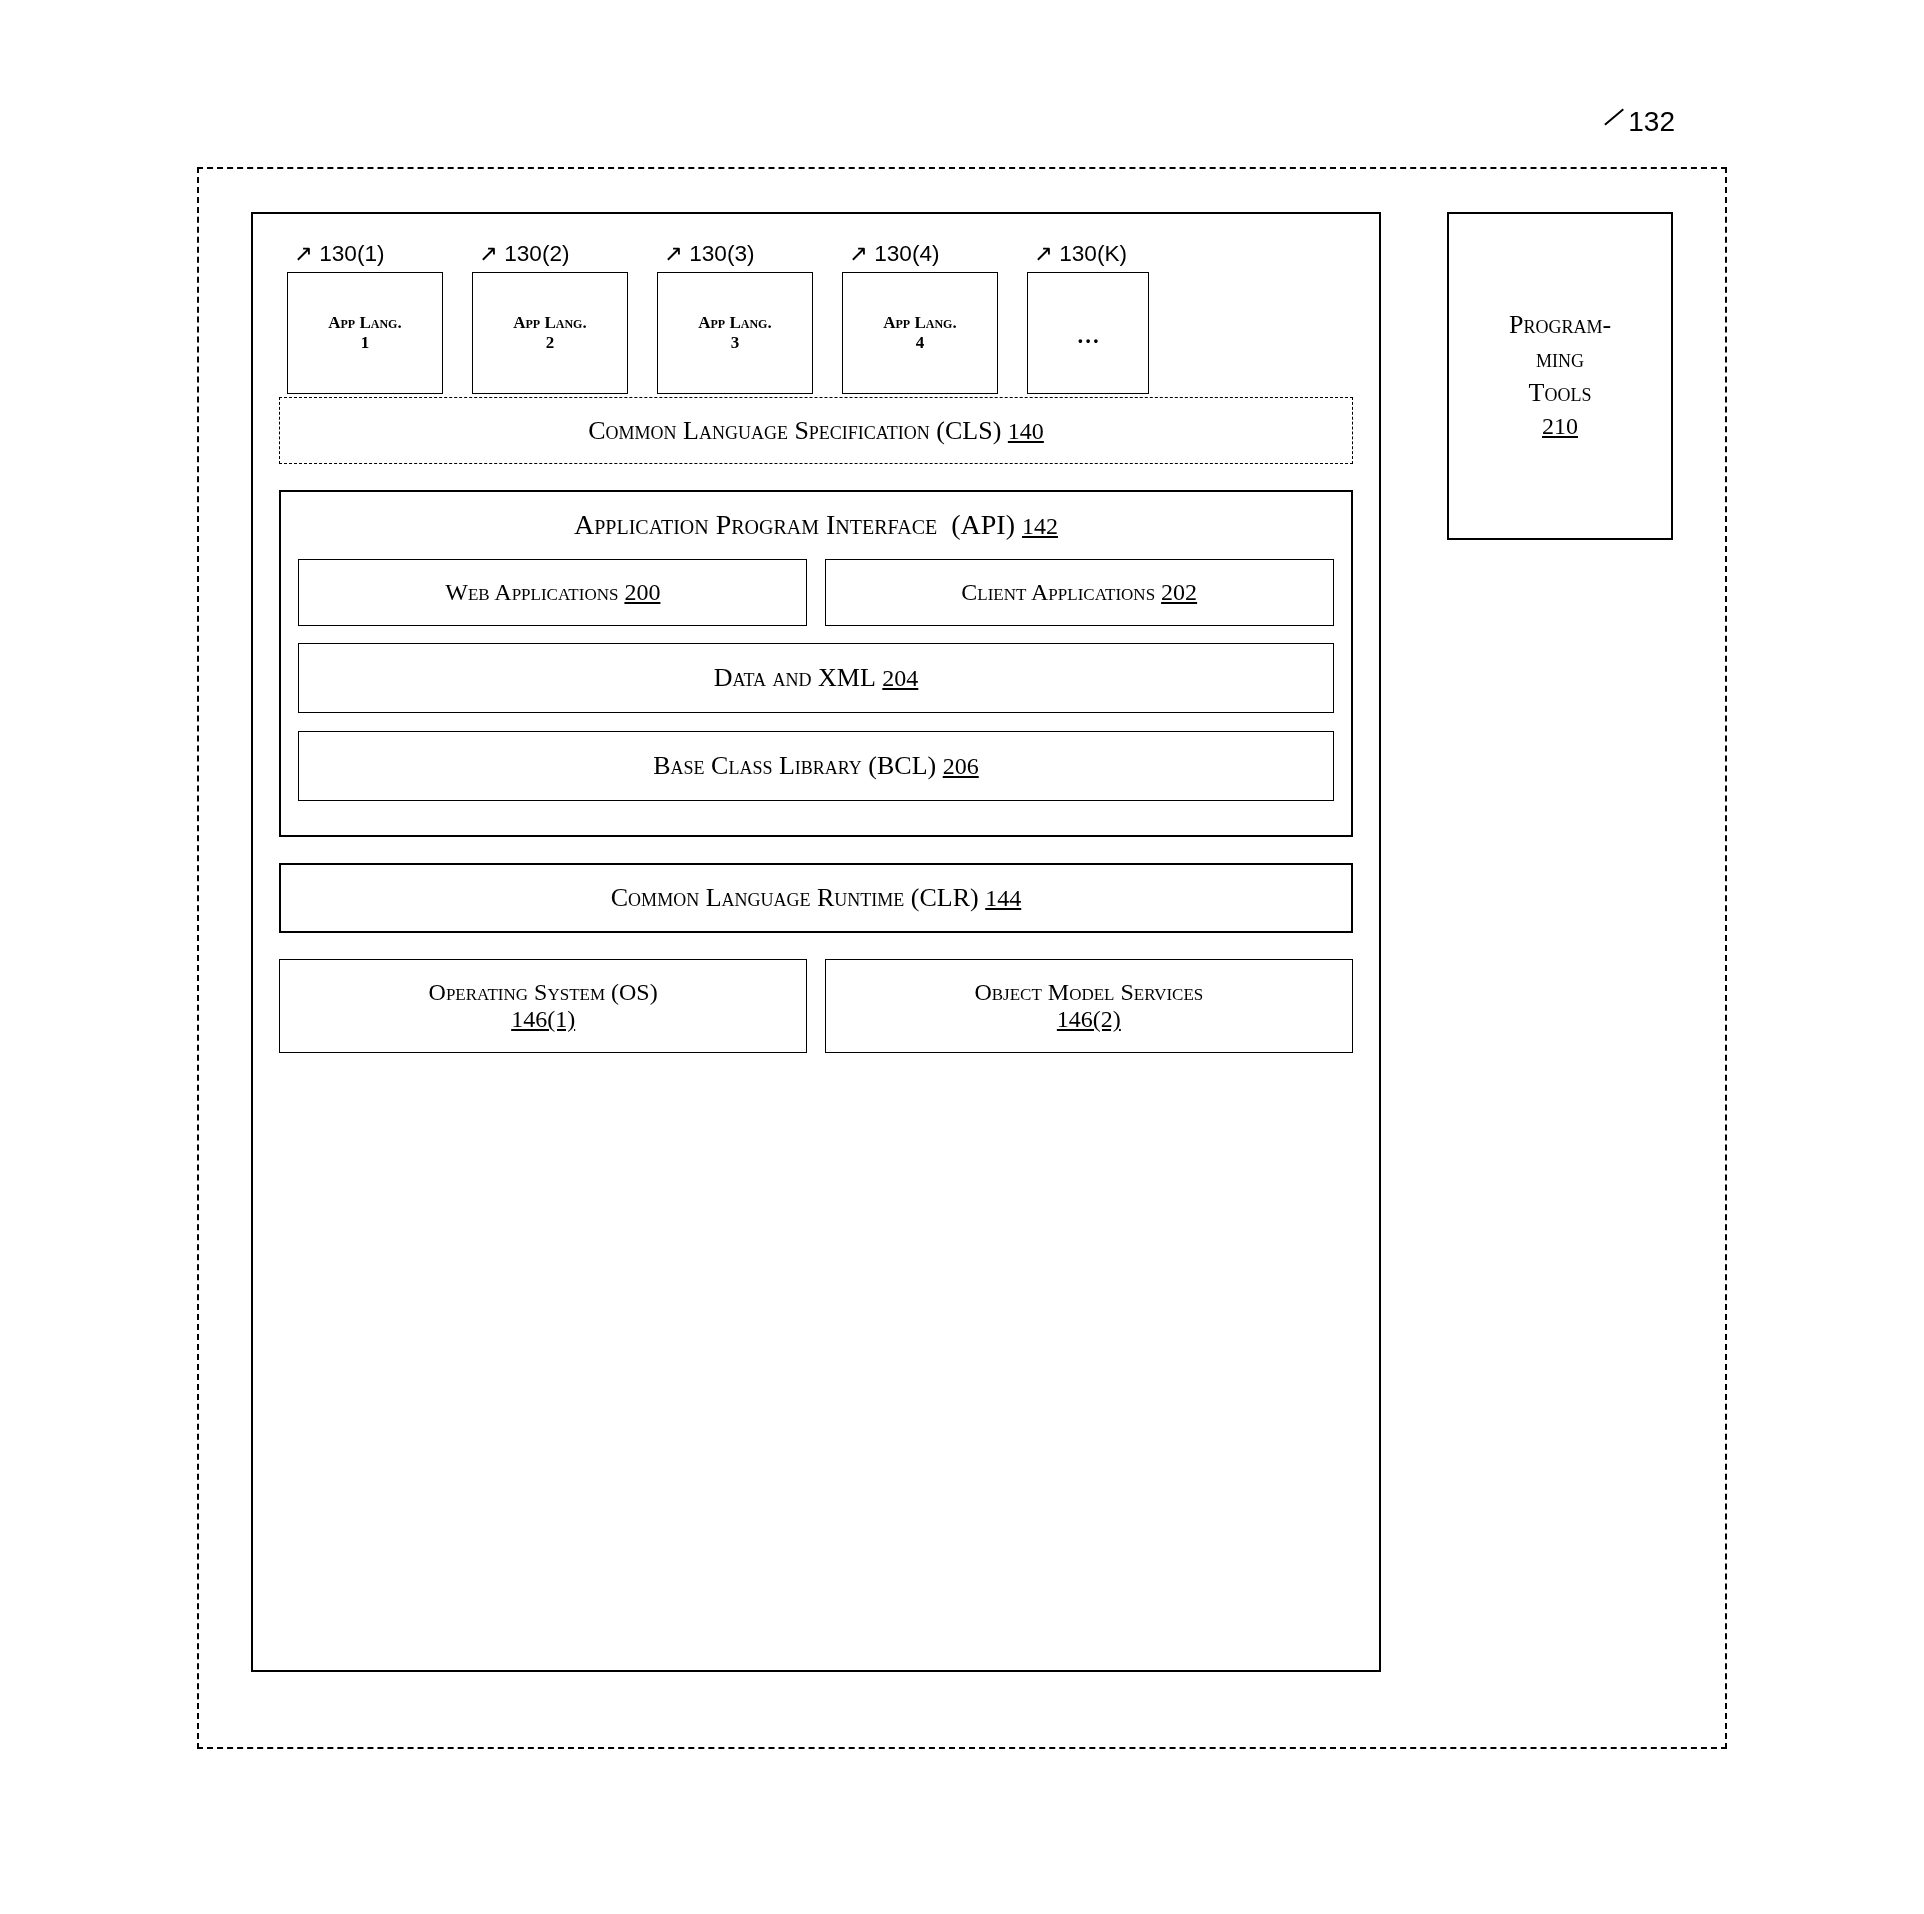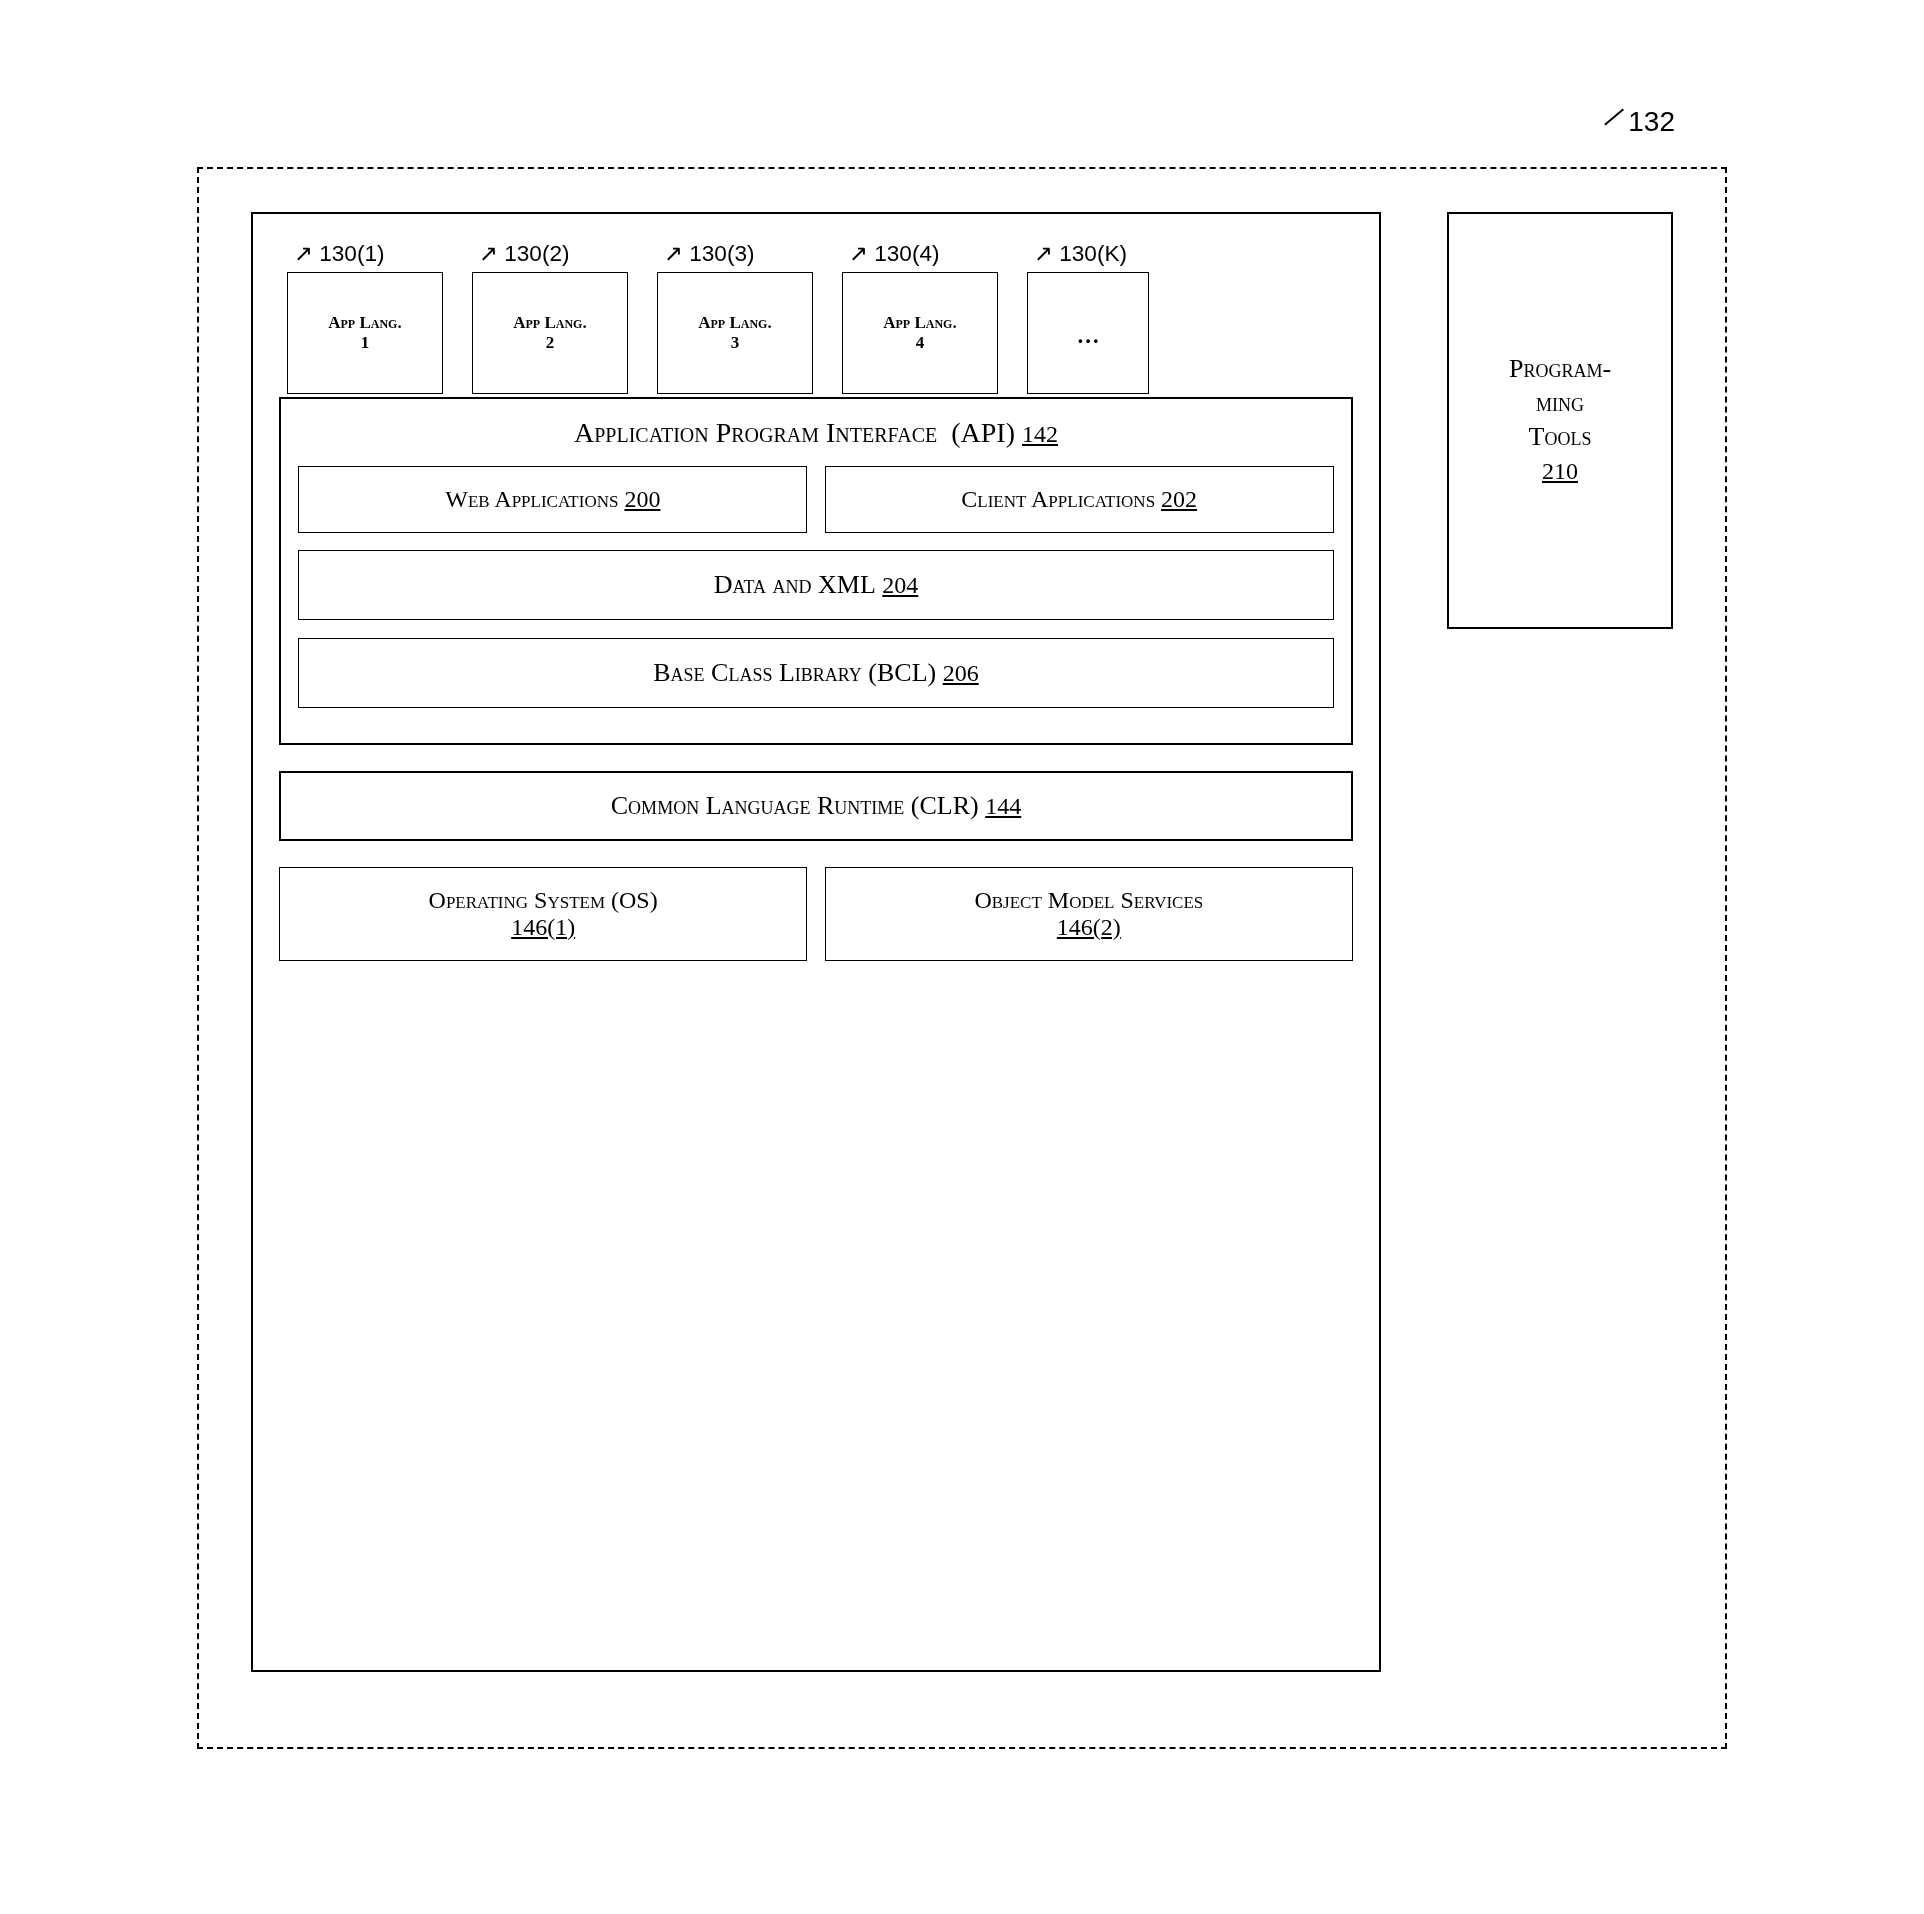--- a/index.html
+++ b/index.html
@@ -60,21 +60,21 @@
       top: 43px;
       padding: 26px;
     }
 
     
     .prog-tools-box {
       position: absolute;
       right: 52px;
       top: 43px;
       width: 226px;
-      height: 417px;
+      height: 328px;
       border: 2.6px solid #000;
       display: flex;
       flex-direction: column;
       align-items: center;
       justify-content: center;
       text-align: center;
     }
 
     .prog-tools-label {
       font-size: 26px;
@@ -294,20 +294,25 @@
         </div>
 
         <div class="lang-box-wrapper">
           <span class="lang-box-ref">↗ 130(K)</span>
           <div class="lang-box-ellipsis">
             <span>...</span>
           </div>
         </div>
       </div>
 
+      <div class="cls-box">
+        <span class="cls-label">
+          <span class="sc">Common Language Specification (CLS)</span>&nbsp;<span class="ref-num">140</span>
+        </span>
+      </div>
 
       <div class="api-outer-box">
         <div class="api-title">
           <span class="sc">Application Program Interface&nbsp; (API)</span>&nbsp;<span class="ref-num">142</span>
         </div>
 
         <div class="web-client-row">
           <div class="web-apps-box">
             <span class="sc">Web Applications</span>&nbsp;<span class="ref-num">200</span>
           </div>

